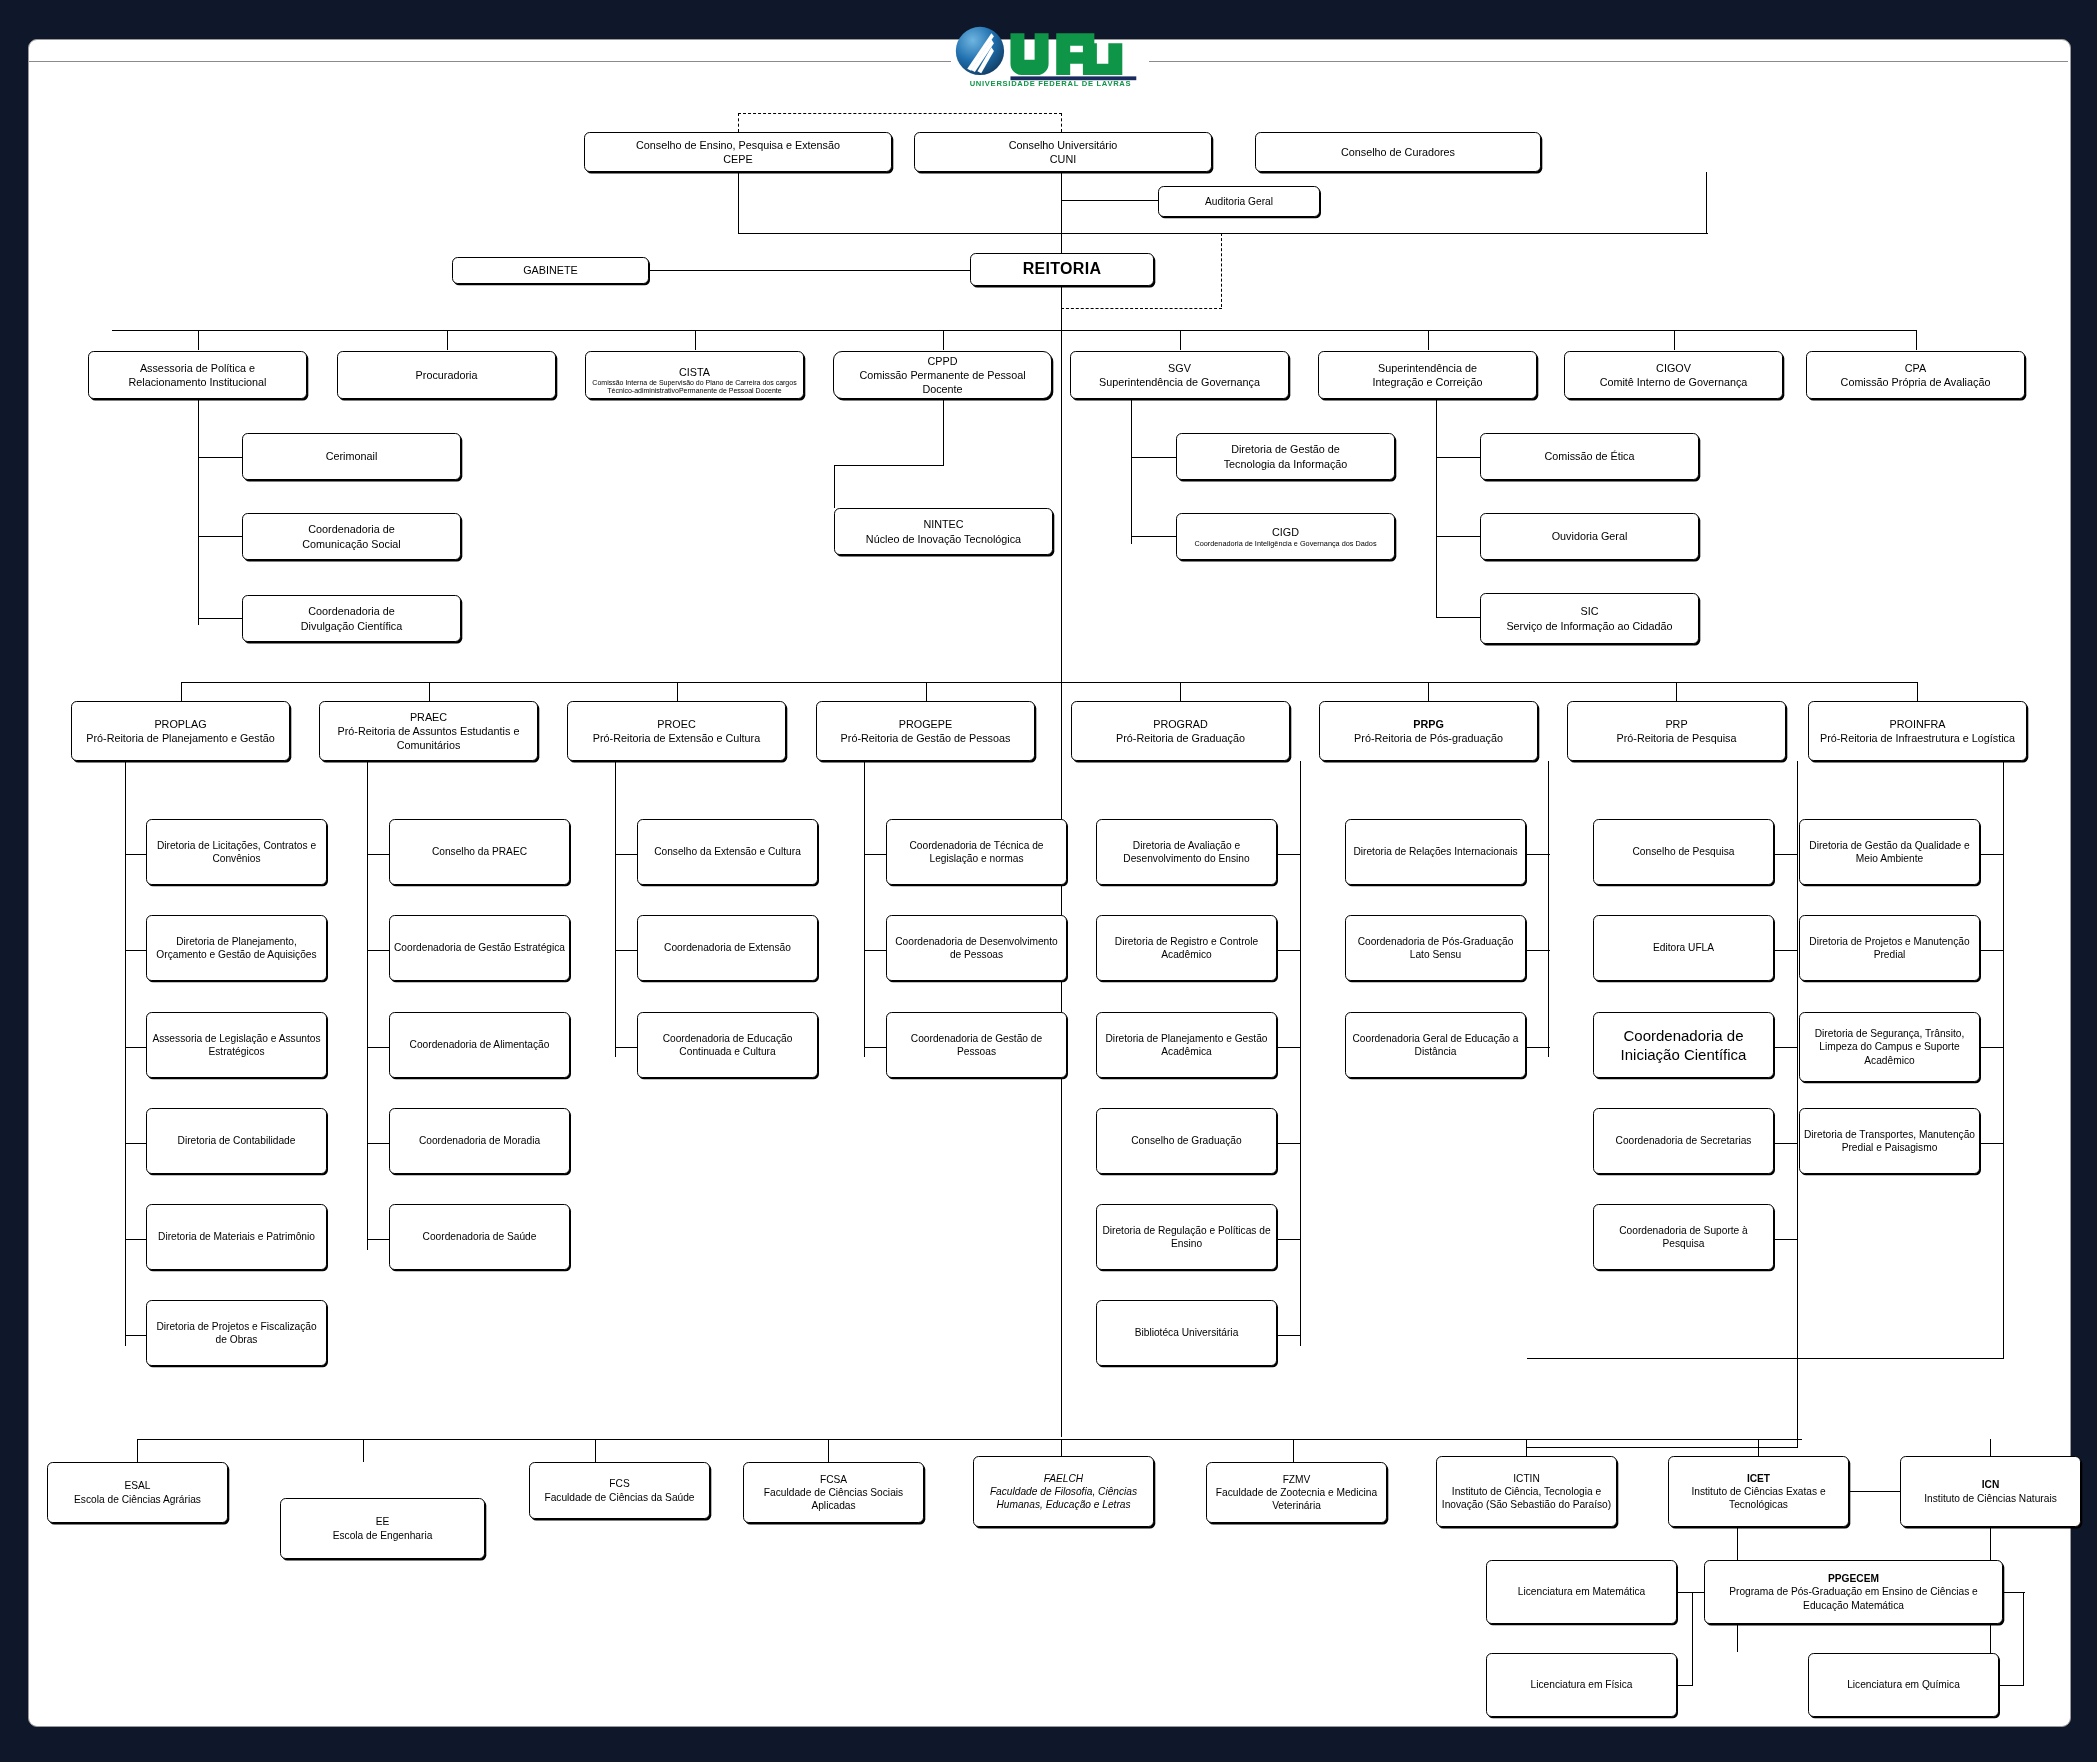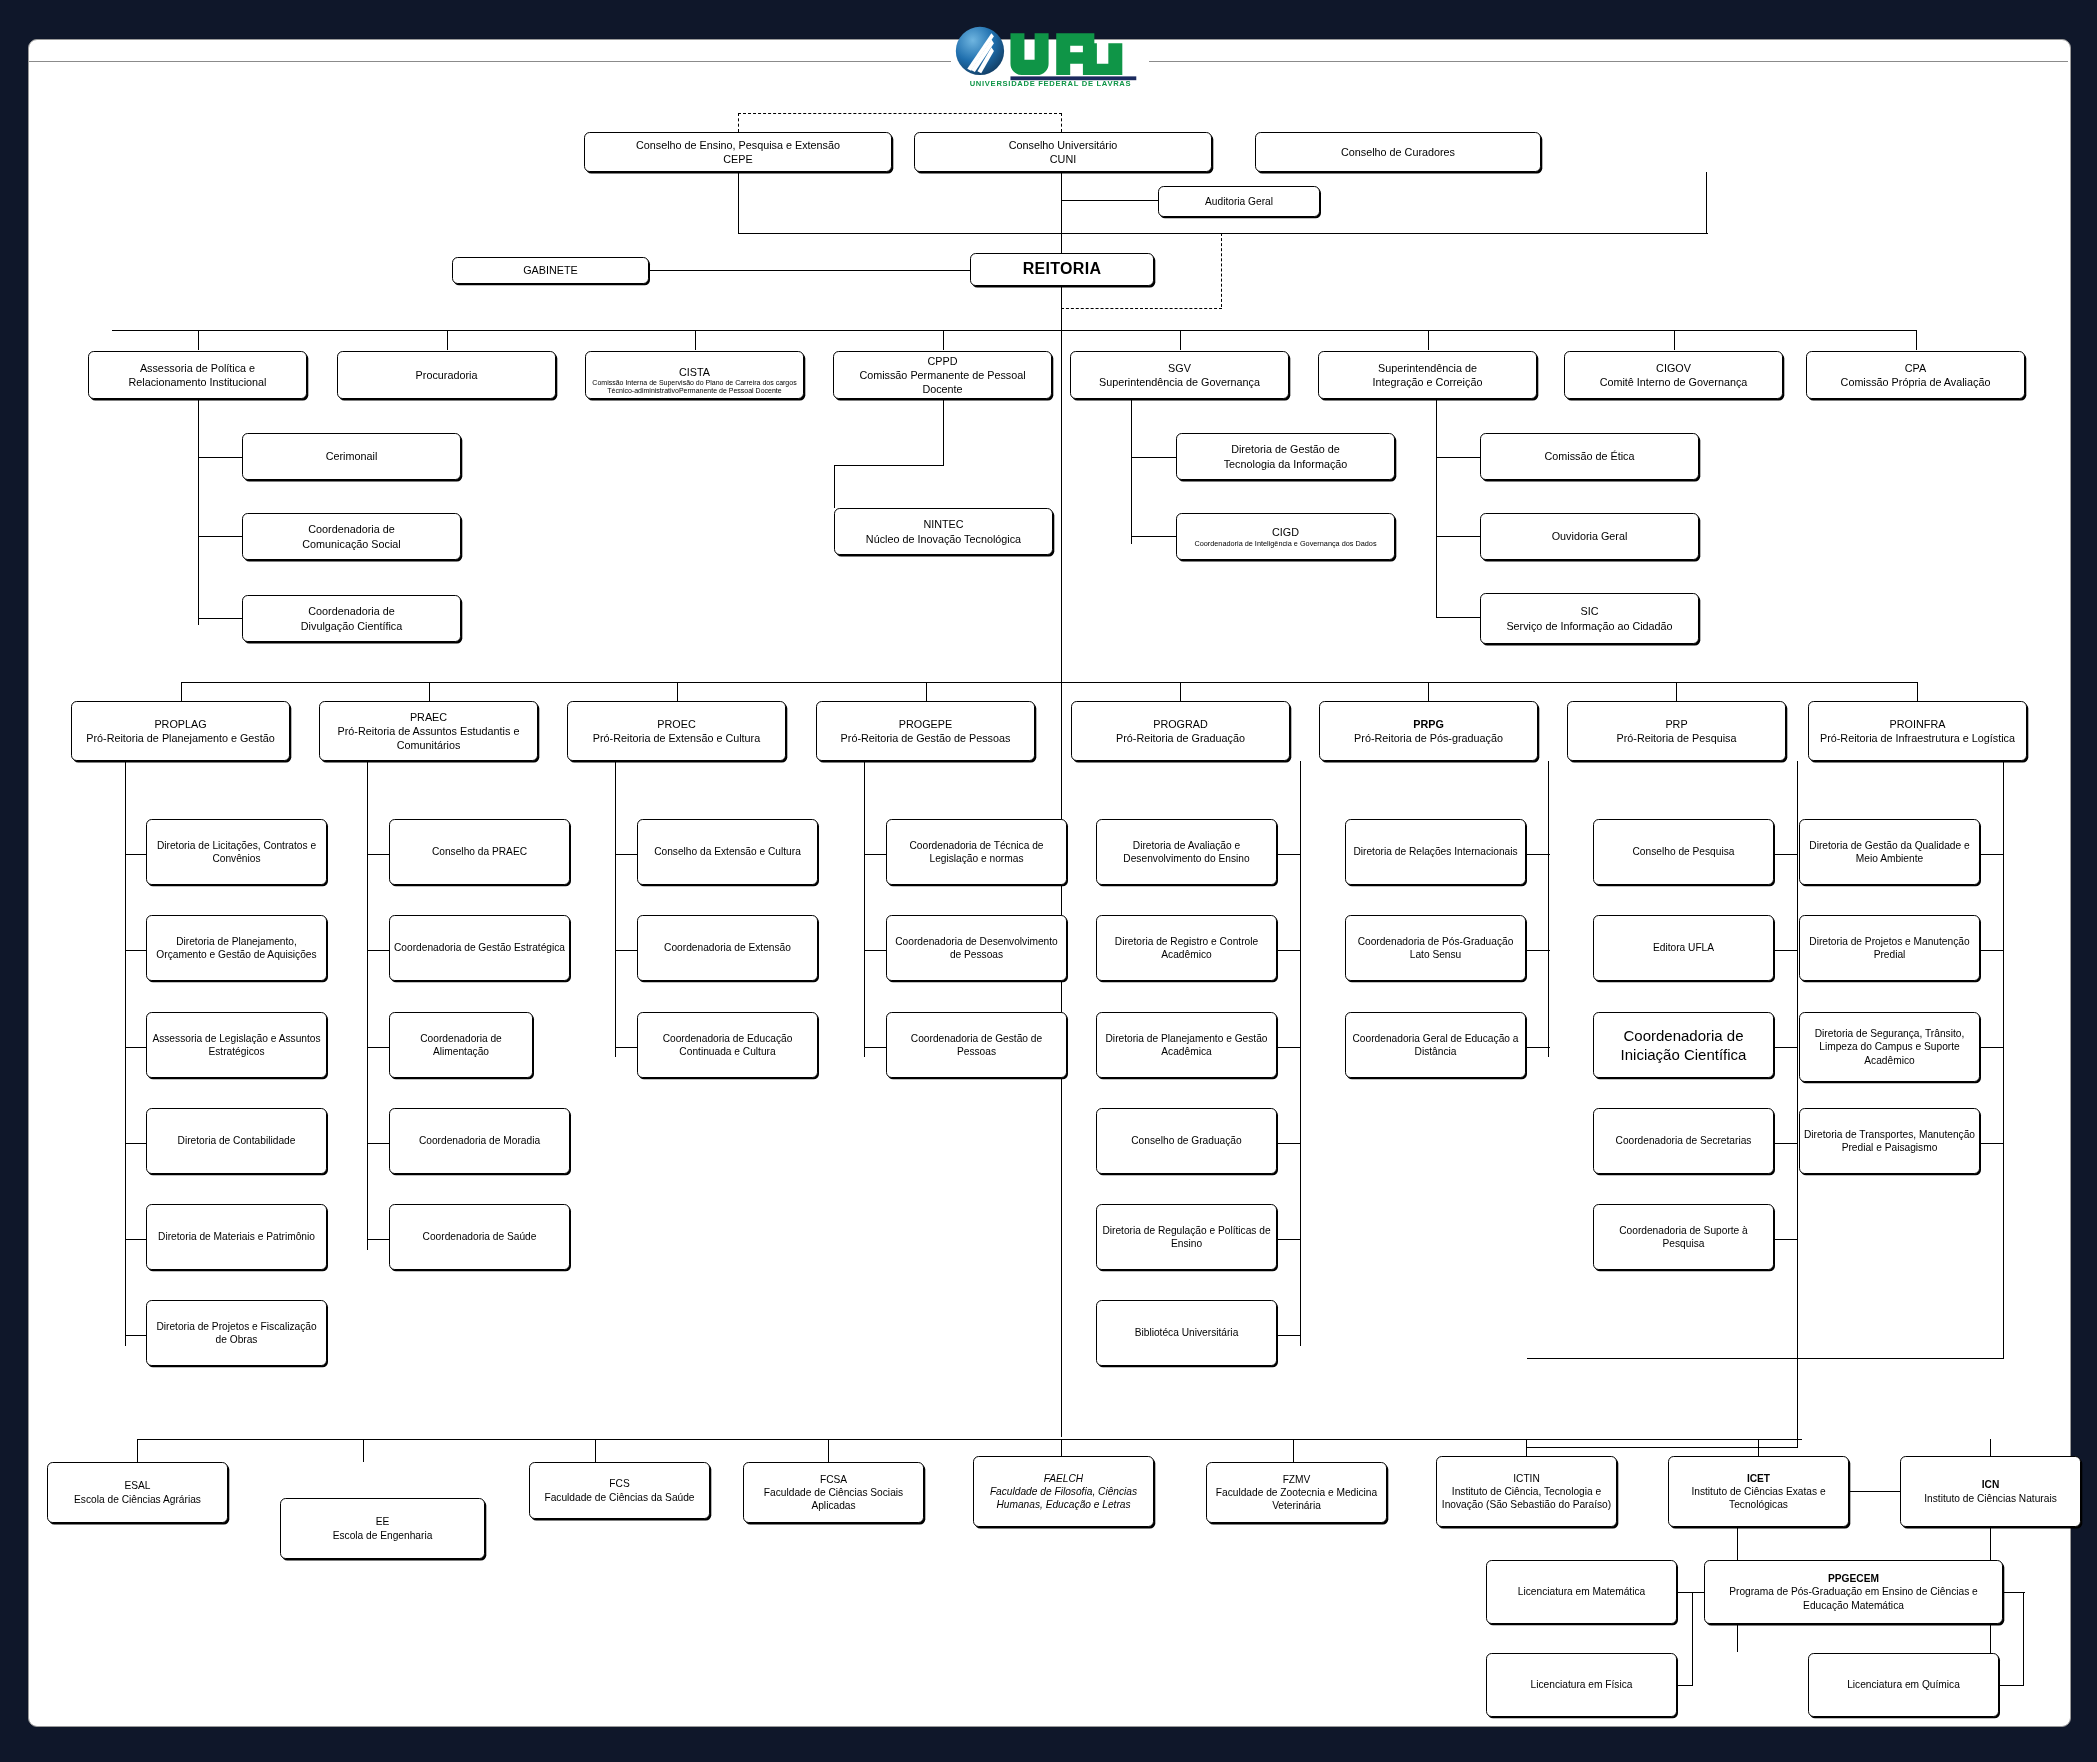--- a/index.html
+++ b/index.html
@@ -130,21 +130,21 @@
   </div>
   <div class="node" style="left:337px;top:351px;width:219px;height:48px;font-size:10.8px;">
     <span>Procuradoria</span>
   </div>
   <div class="node" style="left:585px;top:351px;width:219px;height:48px;font-size:10.8px;align-items:flex-end;">
     <div>
         <span class="ttl">CISTA</span>
          <span class="sub" style="font-size:7px;line-height:1.25;">Comissão Interna de Supervisão do Plano de Carreira dos cargos Técnico-adiministrativoPermanente de Pessoal Docente</span>
       </div>
   </div>
-  <div class="node" style="left:833px;top:351px;width:219px;height:48px;font-size:10.8px;">
+  <div class="node" style="left:833px;top:351px;width:219px;height:48px;font-size:10.8px;border-radius:9px;">
     <div>
         <span class="ttl">CPPD</span>
          <span class="sub">Comissão Permanente de Pessoal Docente</span>
       </div>
   </div>
   <div class="node" style="left:1070px;top:351px;width:219px;height:48px;font-size:10.8px;">
     <div>
         <span class="ttl">SGV</span>
          <span class="sub">Superintendência de Governança</span>
       </div>
@@ -285,21 +285,21 @@
   <div class="ln lnh" style="left:367px;top:950px;width:22px;"></div>
   <div class="ln lnh" style="left:367px;top:1047px;width:22px;"></div>
   <div class="ln lnh" style="left:367px;top:1143px;width:22px;"></div>
   <div class="ln lnh" style="left:367px;top:1239px;width:22px;"></div>
   <div class="node thin" style="left:389px;top:819px;width:181px;height:66px;font-size:10.2px;">
     <span>Conselho da PRAEC</span>
     </div>
   <div class="node thin" style="left:389px;top:915px;width:181px;height:66px;font-size:10.2px;">
     <span>Coordenadoria de Gestão Estratégica</span>
     </div>
-  <div class="node thin" style="left:389px;top:1012px;width:144px;height:66px;font-size:10.2px;">
+  <div class="node thin" style="left:389px;top:1012px;width:181px;height:66px;font-size:10.2px;">
     <span>Coordenadoria de Alimentação</span>
     </div>
   <div class="node thin" style="left:389px;top:1108px;width:181px;height:66px;font-size:10.2px;">
     <span>Coordenadoria de Moradia</span>
     </div>
   <div class="node thin" style="left:389px;top:1204px;width:181px;height:66px;font-size:10.2px;">
     <span>Coordenadoria de Saúde</span>
     </div>
 
   <div class="node" style="left:567px;top:701px;width:219px;height:60px;font-size:10.8px;">

